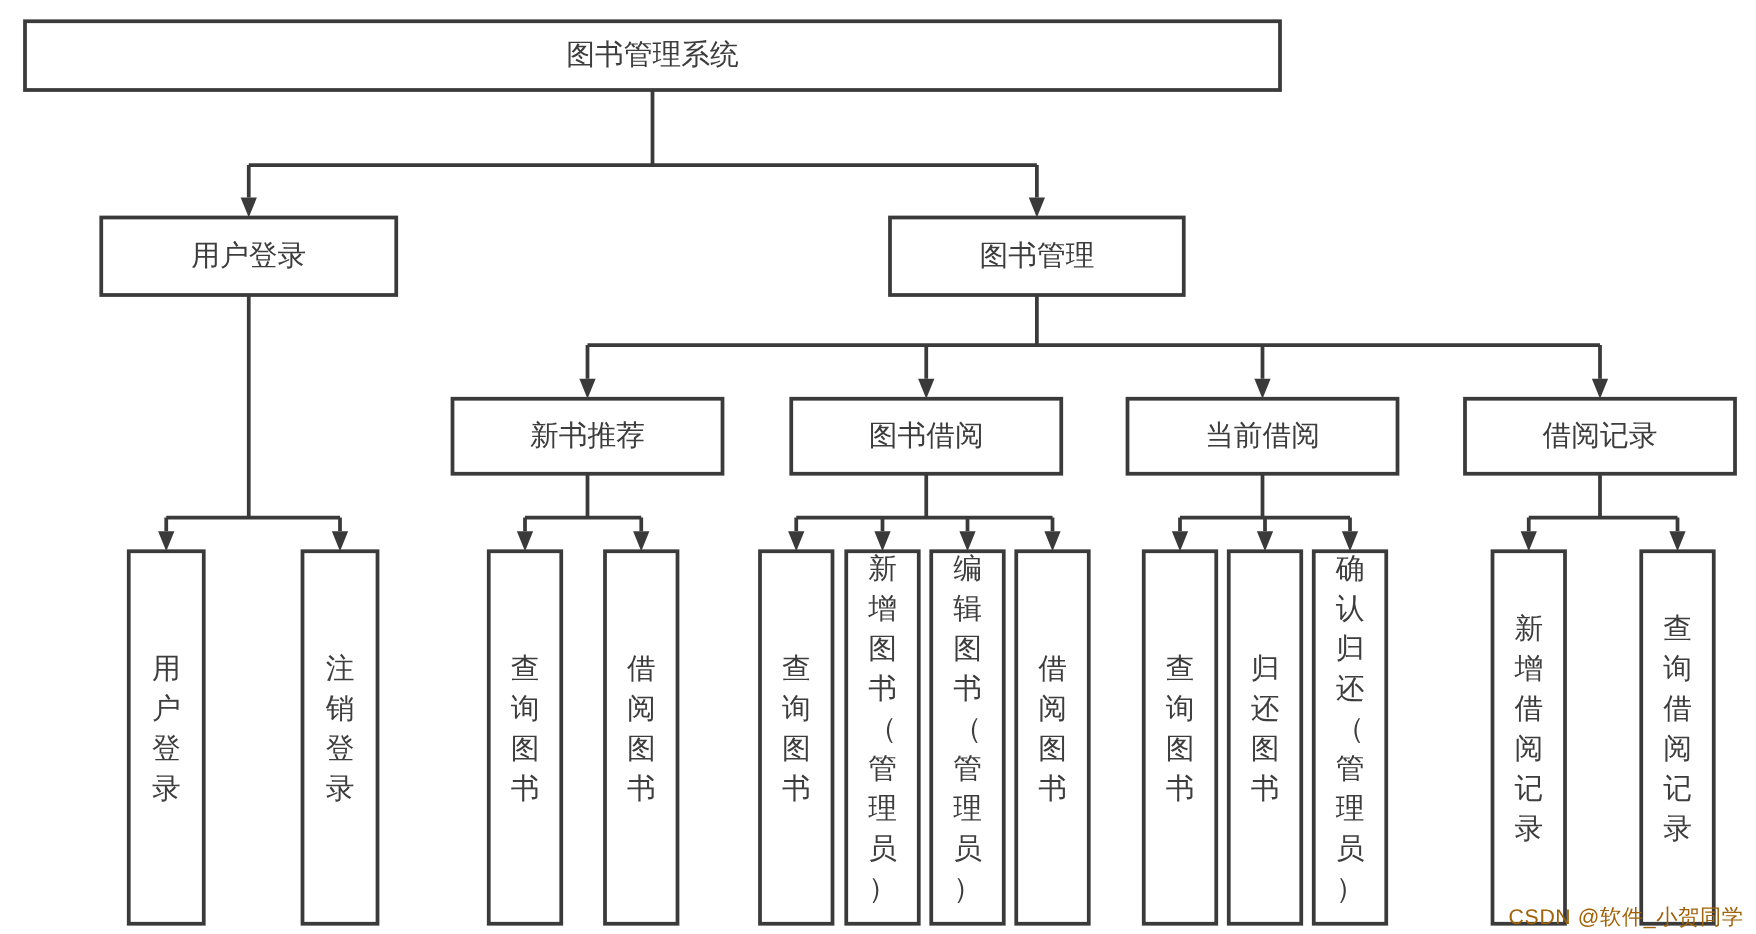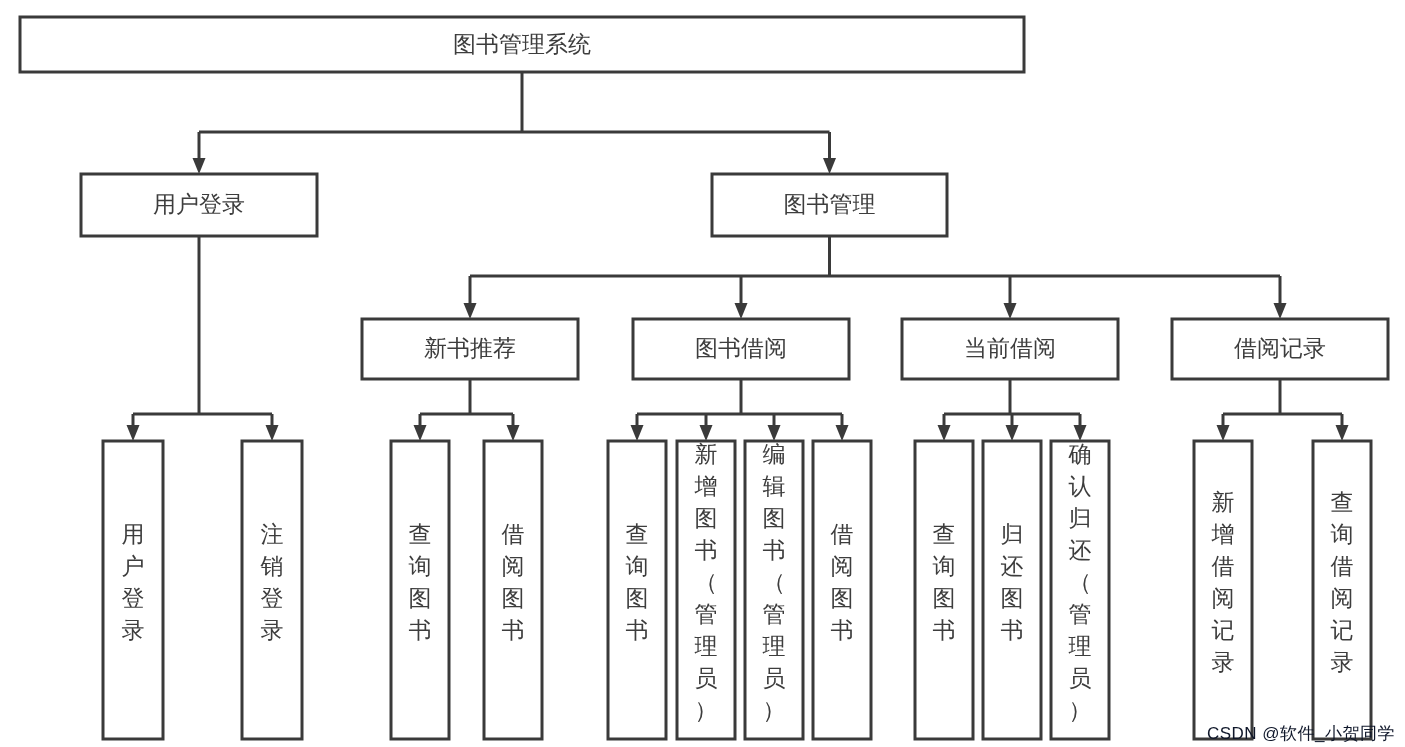--- a/index.html
+++ b/index.html
@@ -50,21 +50,21 @@
     font-family: "Liberation Sans", "DejaVu Sans", sans-serif;
     font-size: 23px;
     text-anchor: middle;
   }
   .watermark {
     position: absolute;
     right: 10px;
     bottom: 6px;
     font-family: "Liberation Sans", "DejaVu Sans", sans-serif;
     font-size: 17px;
-    color: #0f172a;
+    color: #a16207;
     white-space: nowrap;
     letter-spacing: 0.5px;
   }
 </style>
 </head>
 <body>
 
 <div id="diagram-root">
   <svg id="chart-svg" width="1405" height="747" viewBox="0 0 1405 747" xmlns="http://www.w3.org/2000/svg">
     <g id="connectors-layer">

